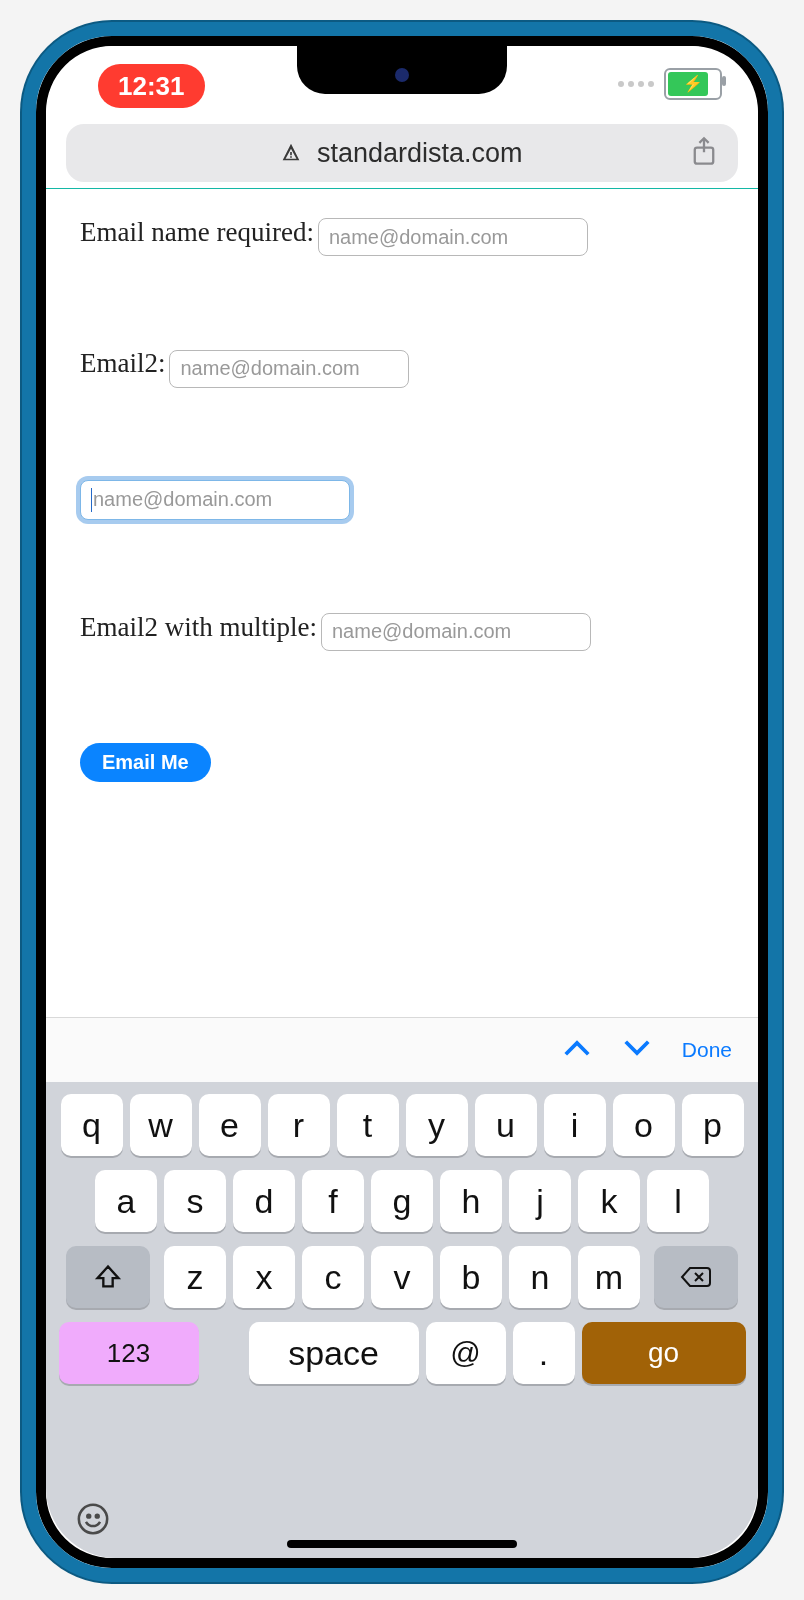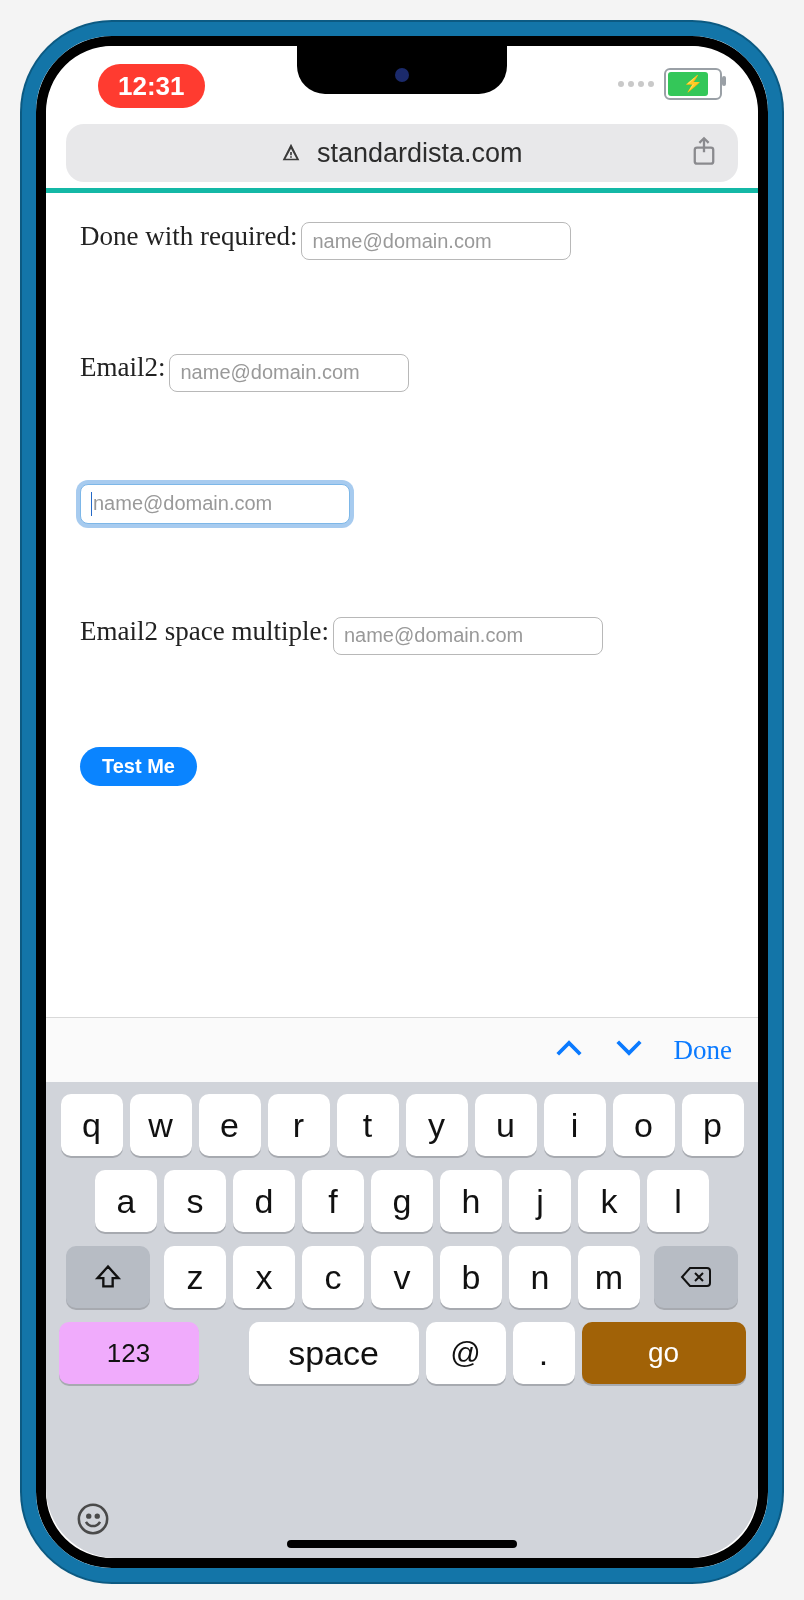--- a/index.html
+++ b/index.html
@@ -28,21 +28,21 @@
     background:#ff3b30;color:#fff;border-radius:22px;font-weight:600;font-size:26px;
     display:flex;align-items:center;
   }
   .status-right{position:absolute;right:36px;top:22px;display:flex;align-items:center;gap:10px;}
   .sig-dots{display:flex;gap:4px;align-items:flex-end;}
   .sig-dots span{width:6px;height:6px;background:#c9c9c9;border-radius:50%;}
   .battery{width:50px;height:24px;border:2px solid #9aa0a6;border-radius:6px;position:relative;display:flex;align-items:center;padding:2px;}
   .battery::after{content:"";position:absolute;right:-6px;top:6px;width:4px;height:10px;background:#9aa0a6;border-radius:2px;}
   .battery .fill{background:#34c759;height:100%;width:80%;border-radius:3px;position:relative;}
   .battery .bolt{position:absolute;left:50%;top:50%;transform:translate(-50%,-54%);color:#000;font-size:16px;font-weight:700}
-  .addrwrap{padding:6px 20px 6px 20px;border-bottom:5px solid #14b8a6;}
+  .addrwrap{padding:6px 20px 6px 20px;border-bottom:1px solid #14b8a6;}
   .addrbar{background:#e8e8ea;border-radius:18px;height:58px;display:flex;align-items:center;position:relative;}
   .addr-center{flex:1;text-align:center;font-size:27px;color:#2d2d2d;}
   .lock{display:inline-block;margin-right:8px;}
   .share{position:absolute;right:20px;top:50%;transform:translateY(-50%);}
   .content{padding:28px 24px 0 34px;font-family:"Times New Roman",serif;}
   .field{margin-bottom:92px;}
   .field-label{font-size:27px;color:#222;}
   .text-in{
     font-family:-apple-system,Helvetica,Arial,sans-serif;
     border:1px solid #b8b8b8;border-radius:8px;height:36px;font-size:20px;
@@ -60,21 +60,21 @@
   .submit{
     font-family:-apple-system,Helvetica,Arial,sans-serif;
     background:#0a84ff;color:#fff;border:none;border-radius:22px;
     padding:8px 22px;font-size:20px;font-weight:600;
   }
   .kb-acc{
     position:absolute;left:0;right:0;height:64px;background:#fafafa;border-top:1px solid #d9d9d9;
     display:flex;align-items:center;justify-content:flex-end;gap:30px;padding:0 26px;
     bottom:476px;
   }
-  .acc-btn{color:#0a7aff;font-size:27px;font-family:Liberation Serif, serif;}
+  .acc-btn{color:#0a7aff;font-size:21px;}
   .acc-icon svg{stroke:#0a7aff;}
   .keyboard{position:absolute;left:0;right:0;bottom:0;height:476px;background:#d1d4da;padding:12px 6px 0 6px;box-sizing:border-box;}
   .krow{display:flex;justify-content:center;gap:7px;margin-bottom:14px;}
   .key{
     background:#fff;border-radius:10px;box-shadow:0 2px 0 #a7aab0;
     display:flex;align-items:center;justify-content:center;
     height:62px;font-size:34px;color:#111;
   }
   .k-l{width:62px;}
   .k-shift,.k-back{width:84px;background:#b7bcc4;}
@@ -136,49 +136,49 @@
                 <path d="M8 6l4-4 4 4"></path>
                 <rect x="4" y="10" width="16" height="14" rx="2"></rect>
             </svg>
           </span>
         </div>
       </div>
 
       <div class="content">
 
         <div class="field">
-          <span class="field-label">Done with required:</span>
+          <span class="field-label">Email name required:</span>
           <span class="text-in w260">
             <span>name@domain.com</span>
           </span>
         </div>
 
         <div class="field">
           <span class="field-label">Email2:</span>
           <span class="text-in w230">
             <span>name@domain.com</span>
           </span>
         </div>
 
         <div class="field" style="margin-bottom:92px">
           <span class="text-in w260 focused">
             <span class="caret"></span>
             <span>name@domain.com</span>
           </span>
         </div>
 
         <div class="field">
-          <span class="field-label">Email2 space multiple:</span>
+          <span class="field-label">Email2 with multiple:</span>
           <span class="text-in w260">
             <span>name@domain.com</span>
           </span>
         </div>
 
         <button class="submit">
-          <span>Test Me</span>
+          <span>Email Me</span>
         </button>
       </div>
 
       <div class="kb-acc">
         <span class="acc-btn acc-icon">
           <svg width="30" height="22" viewBox="0 0 24 16" fill="none" stroke-width="3">
               <path d="M3 13 12 4l9 9"></path>
             </svg>
         </span>
         <span class="acc-btn acc-icon">

